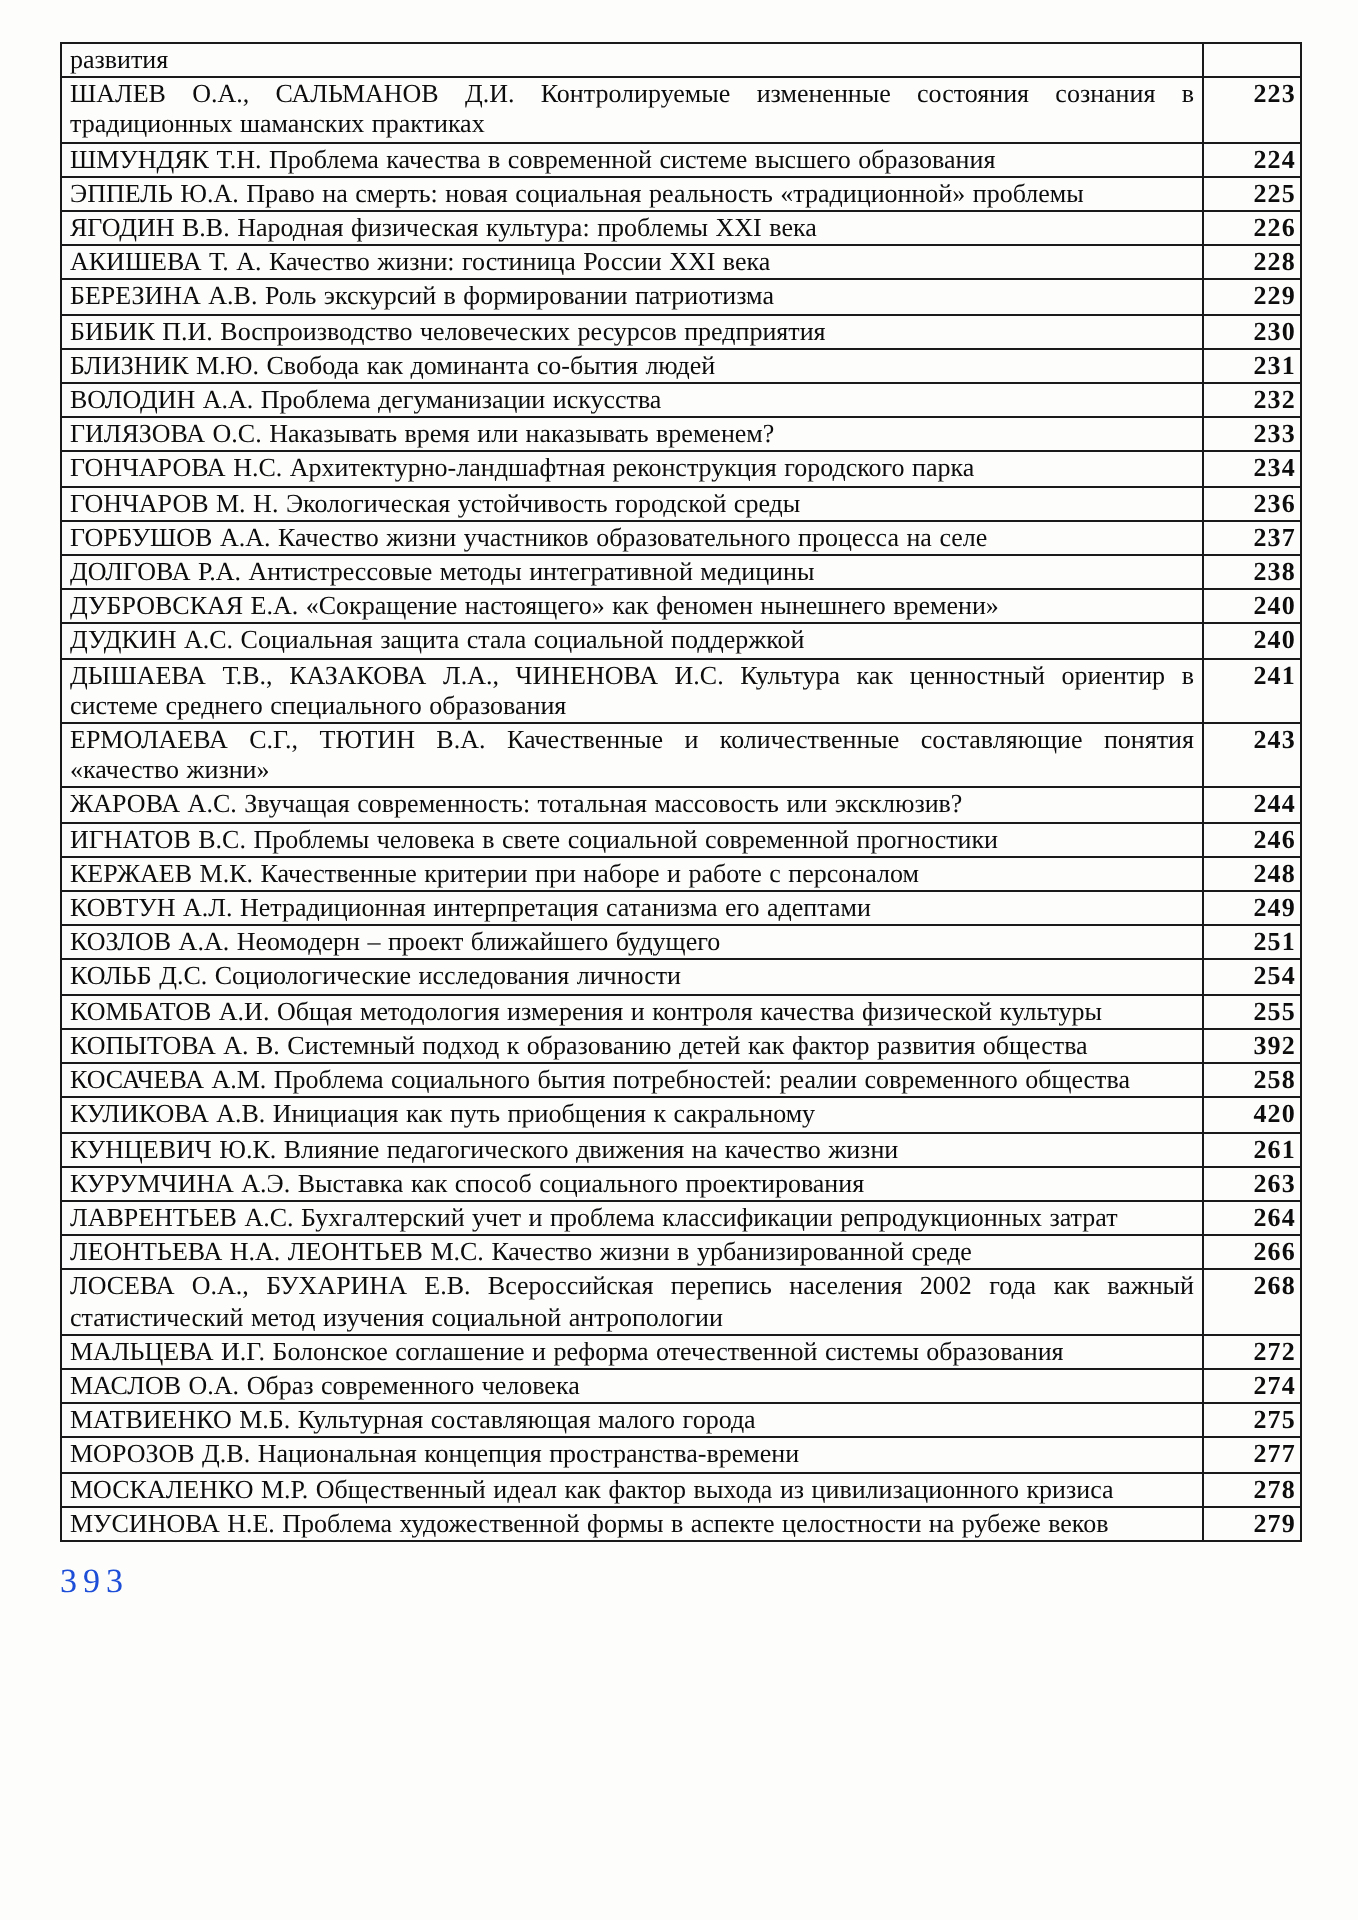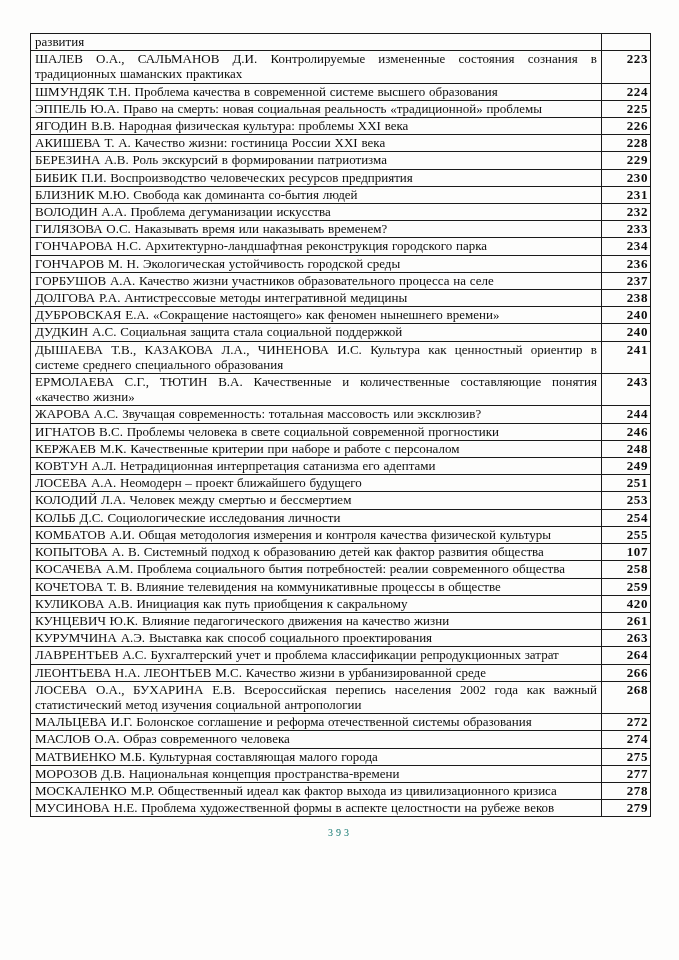--- a/index.html
+++ b/index.html
@@ -16,21 +16,20 @@
   .page {
     box-sizing: border-box;
     width: 679px;
     height: 960px;
     padding: 21px 29px 0 30px;
   }
   table.toc {
     width: 620px;
     border-collapse: collapse;
     table-layout: fixed;
-    margin-top: 12px;
   }
   col.c-title { width: 571px; }
   col.c-page  { width: 49px; }
   td {
     border: 1.5px solid #1a1a1a;
     font-family: "Liberation Serif", "DejaVu Serif", serif;
     font-size: 13px;
     line-height: 15.2px;
     color: #0d0d0d;
     vertical-align: top;
@@ -43,25 +42,25 @@
   td.pcell {
     padding: 0 2px 1px 7px;
     font-weight: bold;
     letter-spacing: 0.6px;
     text-align: right;
   }
   b.authors { font-weight: normal; }
   .footer {
     width: 620px;
     margin-top: 10px;
-    text-align: center;
+    text-align: left;
     font-family: "Liberation Serif", "DejaVu Serif", serif;
-    font-size: 10px;
+    font-size: 17px;
     letter-spacing: 3px;
-    color: #0f766e;
+    color: #1d4ed8;
   }
 </style>
 </head>
 <body>
 
 <div class="page">
   <table class="toc">
     <colgroup>
       <col class="c-title">
       <col class="c-page">
@@ -176,53 +175,45 @@
     <td class="tcell"><b class="authors">КЕРЖАЕВ М.К.</b> <span class="title">Качественные критерии при наборе и работе с персоналом</span></td>
     <td class="pcell">248</td>
   </tr>
 
   <tr>
     <td class="tcell"><b class="authors">КОВТУН А.Л.</b> <span class="title">Нетрадиционная интерпретация сатанизма его адептами</span></td>
     <td class="pcell">249</td>
   </tr>
 
   <tr>
-    <td class="tcell"><b class="authors">ЛОСЕВА А.А.</b> <span class="title">Неомодерн – проект ближайшего будущего</span></td>
+    <td class="tcell"><b class="authors">КОЗЛОВ А.А.</b> <span class="title">Неомодерн – проект ближайшего будущего</span></td>
     <td class="pcell">251</td>
   </tr>
 
-  <tr>
-    <td class="tcell"><b class="authors">КОЛОДИЙ Л.А.</b> <span class="title">Человек между смертью и бессмертием</span></td>
-    <td class="pcell">253</td>
-  </tr>
 
   <tr>
     <td class="tcell"><b class="authors">КОЛЬБ Д.С.</b> <span class="title">Социологические исследования личности</span></td>
     <td class="pcell">254</td>
   </tr>
 
   <tr>
     <td class="tcell"><b class="authors">КОМБАТОВ А.И.</b> <span class="title">Общая методология измерения и контроля качества физической культуры</span></td>
     <td class="pcell">255</td>
   </tr>
 
   <tr>
     <td class="tcell"><b class="authors">КОПЫТОВА А. В.</b> <span class="title">Системный подход к образованию детей как фактор развития общества</span></td>
-    <td class="pcell">107</td>
+    <td class="pcell">392</td>
   </tr>
 
   <tr>
     <td class="tcell"><b class="authors">КОСАЧЕВА А.М.</b> <span class="title">Проблема социального бытия потребностей: реалии современного общества</span></td>
     <td class="pcell">258</td>
   </tr>
 
-  <tr>
-    <td class="tcell"><b class="authors">КОЧЕТОВА Т. В.</b> <span class="title">Влияние телевидения на коммуникативные процессы  в обществе</span></td>
-    <td class="pcell">259</td>
-  </tr>
 
   <tr>
     <td class="tcell"><b class="authors">КУЛИКОВА А.В.</b> <span class="title">Инициация как путь приобщения к сакральному</span></td>
     <td class="pcell">420</td>
   </tr>
 
   <tr>
     <td class="tcell"><b class="authors">КУНЦЕВИЧ Ю.К.</b> <span class="title">Влияние педагогического движения на качество жизни</span></td>
     <td class="pcell">261</td>
   </tr>

